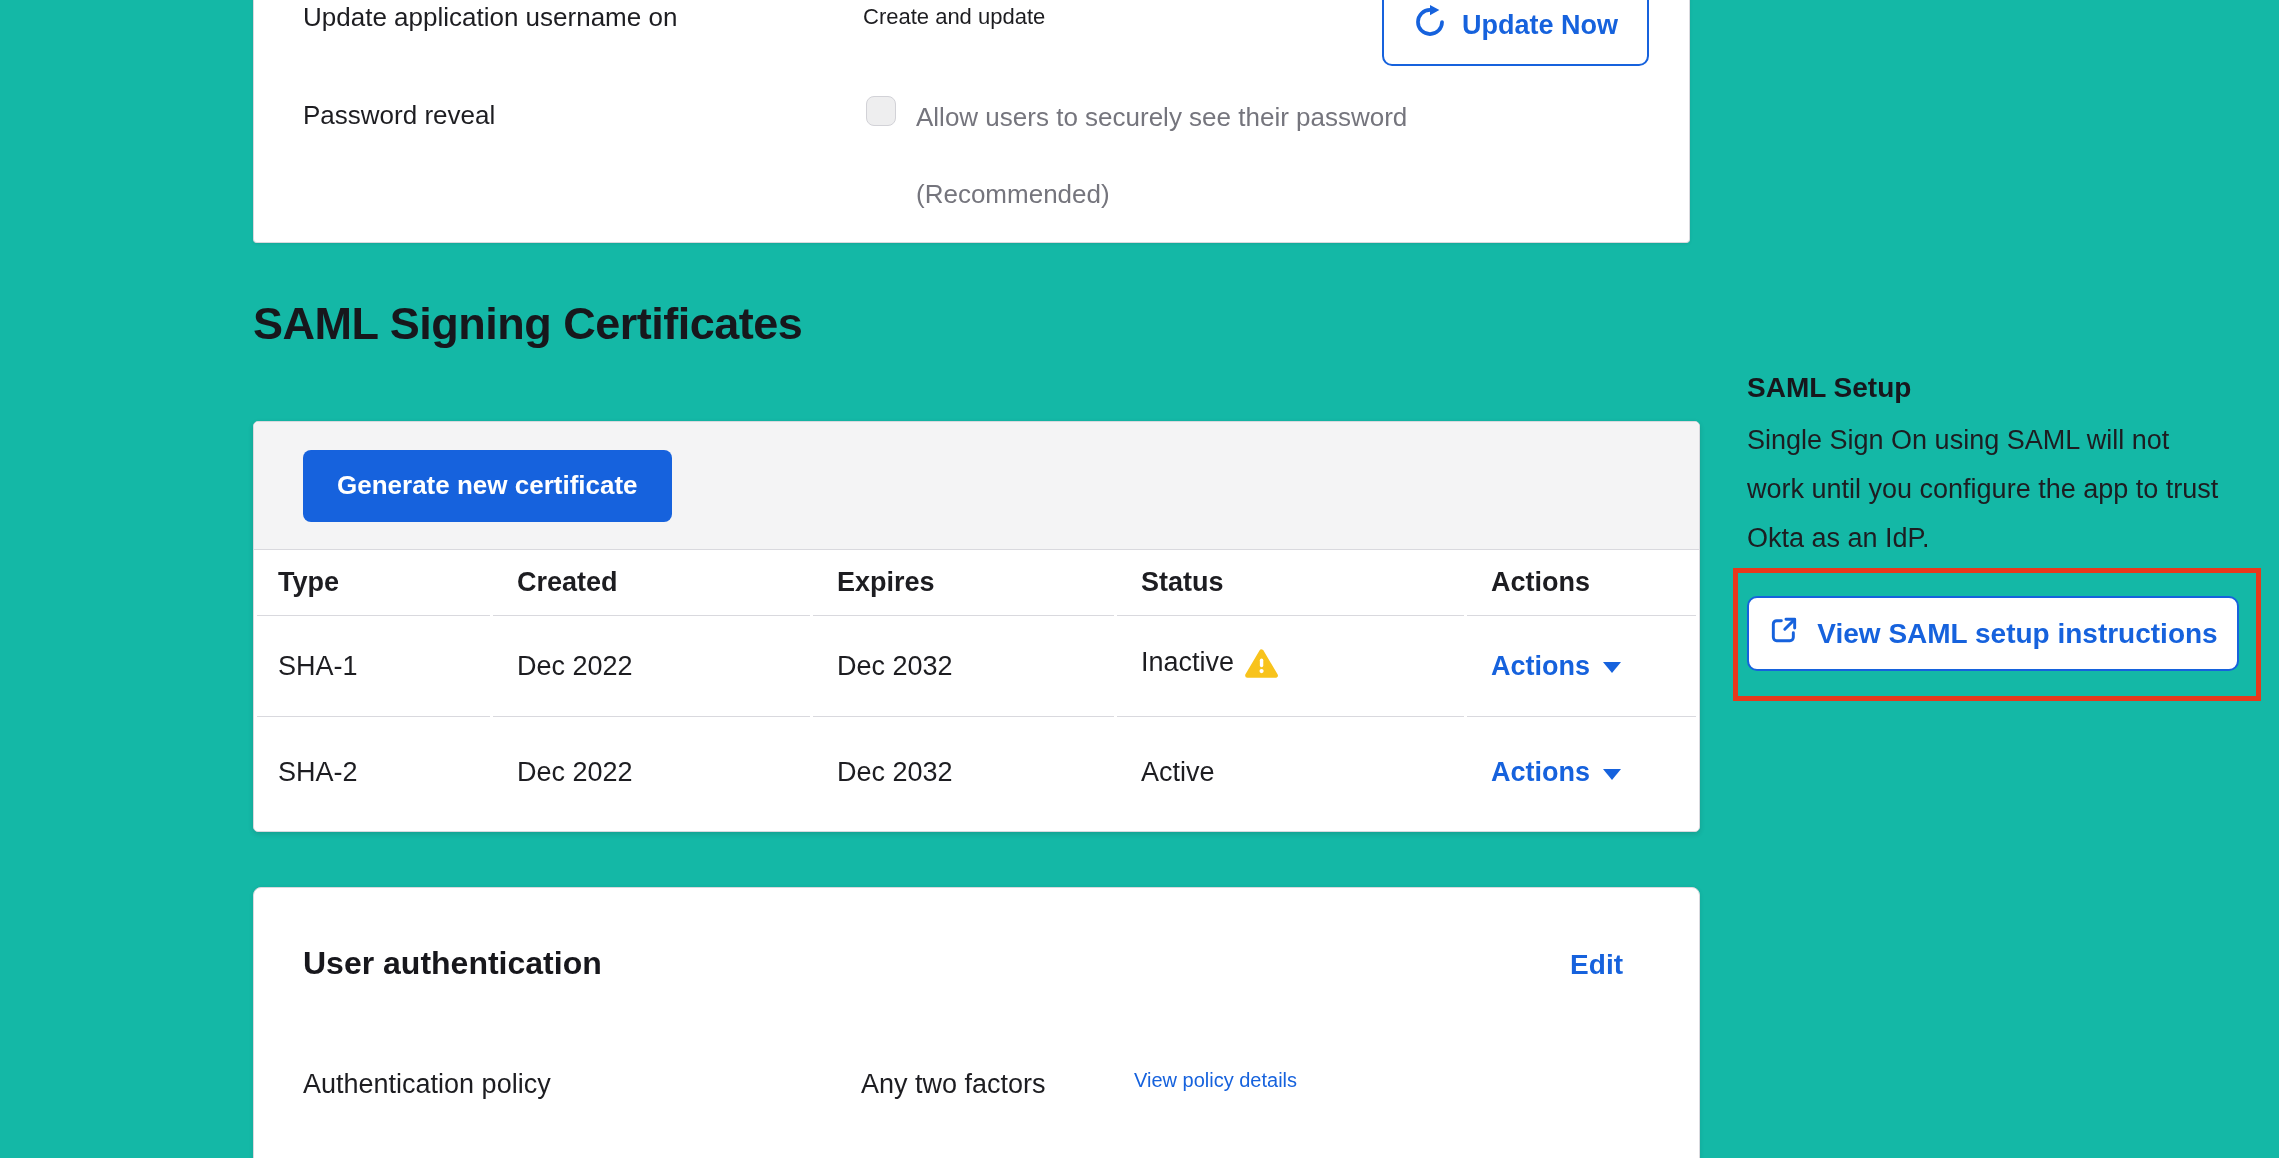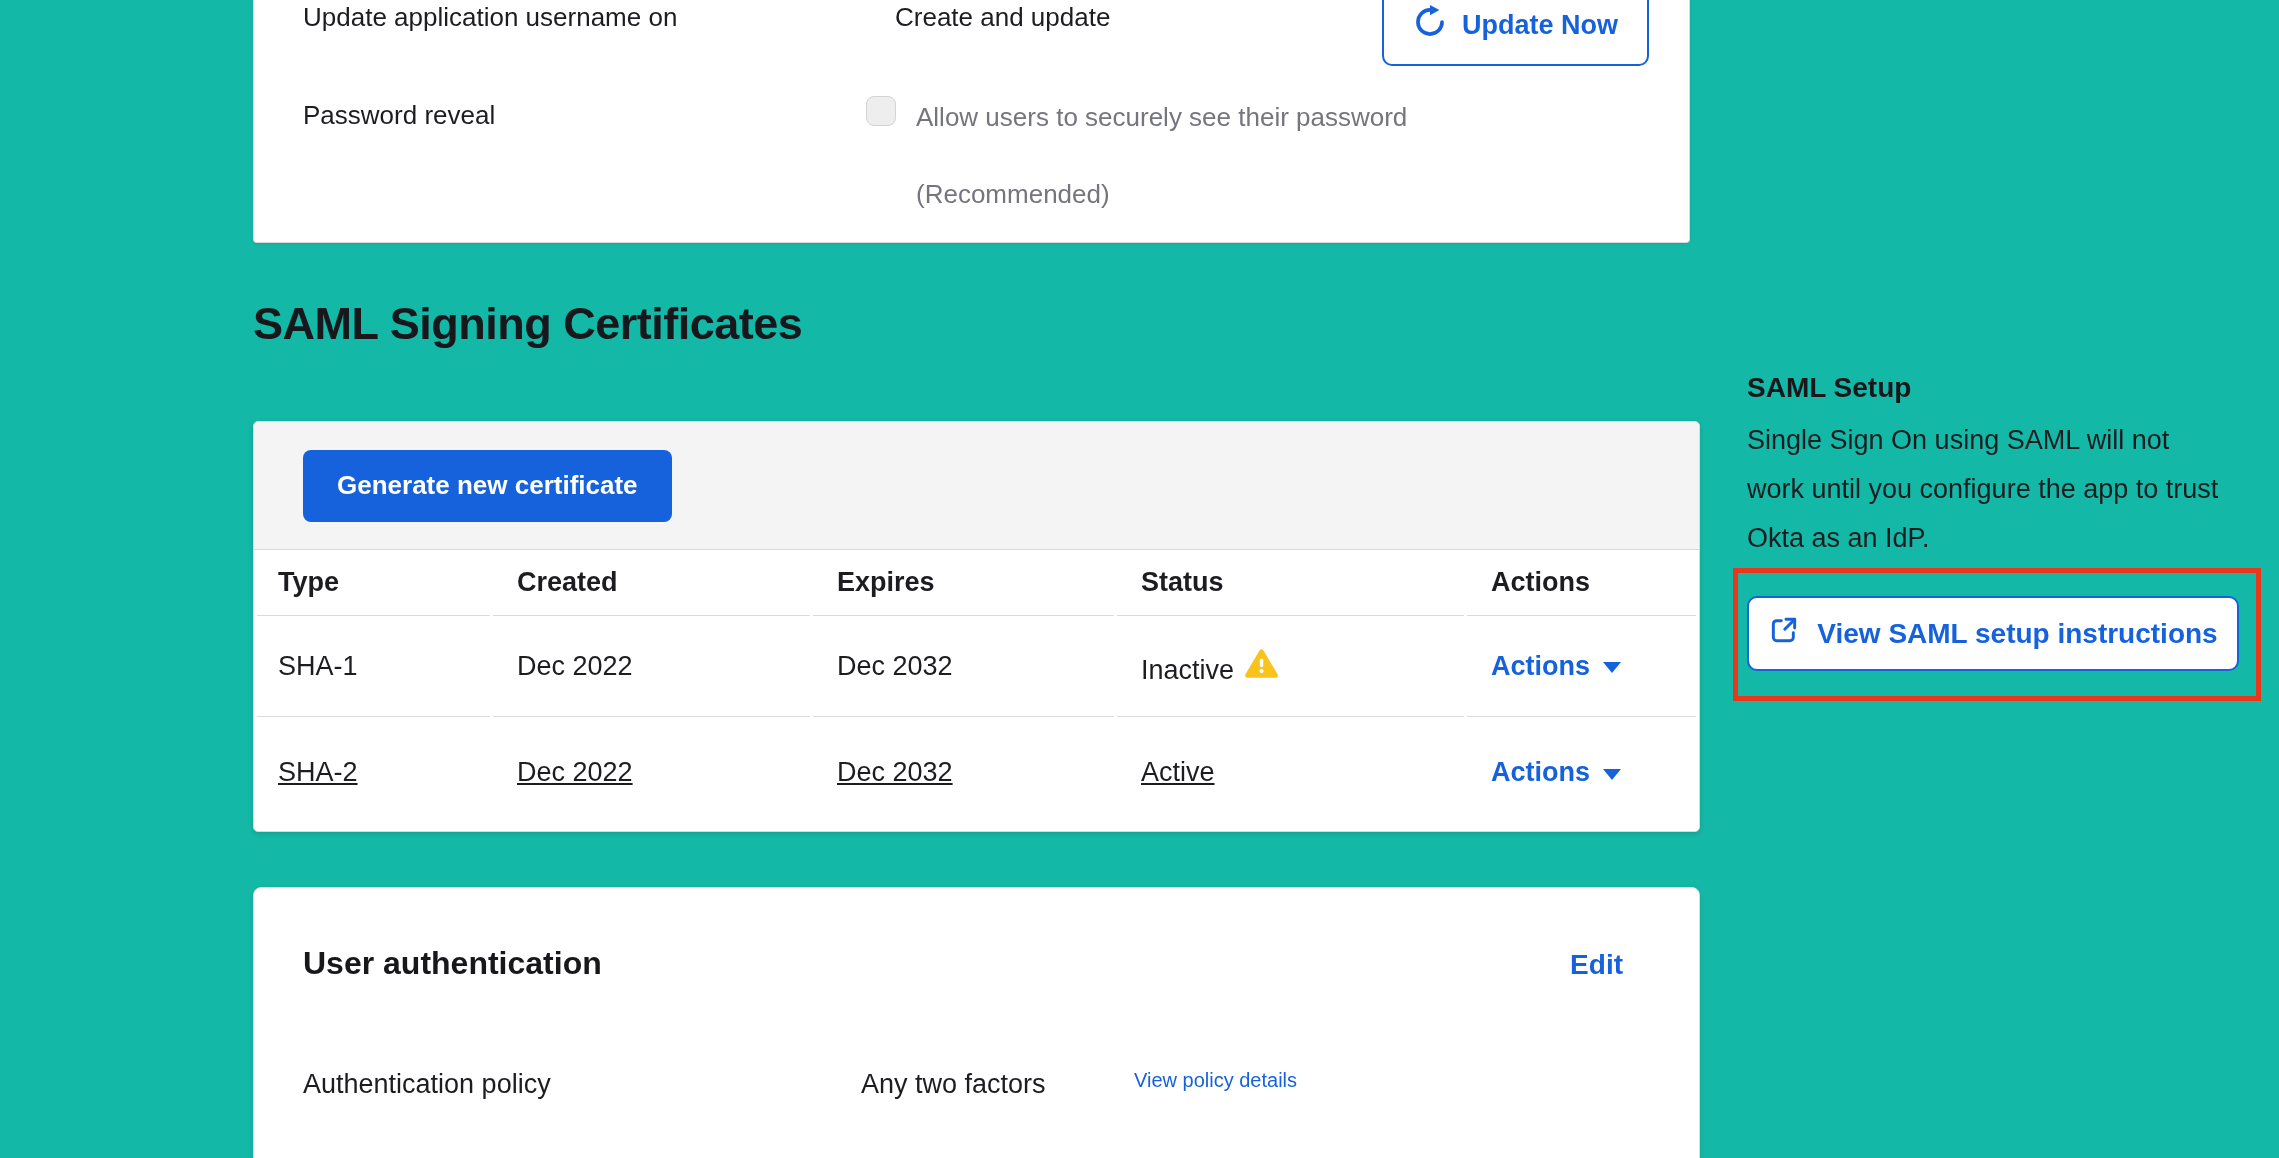--- a/index.html
+++ b/index.html
@@ -19,21 +19,21 @@
     font-family:"Liberation Sans",sans-serif;
   }
 
   
   .top-panel{
     position:absolute;left:253px;top:-140px;width:1437px;height:383px;
     background:#fff;border:1px solid var(--border-gray);border-top:none;
     border-radius:0 0 4px 4px;box-shadow:0 1px 3px rgba(29,29,33,.10);
   }
   .setting-label{position:absolute;font-size:26px;line-height:34px;color:var(--text-dark);}
-  .setting-value{position:absolute;font-size:26px;line-height:34px;color:var(--text-dark);margin-left:32px;}
+  .setting-value{position:absolute;font-size:22px;line-height:34px;color:var(--text-dark);}
   .btn{display:flex;align-items:center;justify-content:center;cursor:pointer;
        font-family:"Liberation Sans",sans-serif;font-weight:bold;background:#fff;}
   .btn-outline{border:2px solid var(--primary-blue);color:var(--primary-blue);border-radius:10px;}
   .update-now-btn{position:absolute;left:1128px;top:124px;width:267px;height:82px;font-size:27px;gap:15px;}
   .checkbox{
     position:absolute;left:612px;top:236px;width:30px;height:30px;
     background:#eeeeef;border:1px solid #d2d2d7;border-radius:8px;cursor:pointer;
   }
   .checkbox-text{position:absolute;left:662px;font-size:26px;line-height:34px;color:var(--text-gray);}
 
@@ -61,22 +61,22 @@
     width:100%;border-collapse:separate;border-spacing:3px 0;table-layout:fixed;
     font-size:27px;color:var(--text-dark);
   }
   .cert-table th,.cert-table td{
     text-align:left;padding-left:24px;border-bottom:1px solid var(--border-gray);
     vertical-align:middle;white-space:nowrap;overflow:hidden;
   }
   .cert-table th:first-child,.cert-table td:first-child{padding-left:21px;}
   .cert-table thead th{height:66px;font-weight:bold;}
   .cert-table tbody tr.row-1 td{height:101px;}
-  .cert-table tbody tr.row-2 td{height:111px;border-bottom:none;text-decoration:underline;}
-  .status-cell-inner{display:flex;align-items:flex-end;gap:11px;}
+  .cert-table tbody tr.row-2 td{height:111px;border-bottom:none;}
+  .status-cell-inner{display:flex;align-items:flex-start;gap:11px;}
   .warning-icon{flex:0 0 auto;margin-top:2px;}
   .actions-link{color:var(--primary-blue);font-weight:bold;cursor:pointer;display:inline-flex;align-items:center;gap:13px;}
   .caret-down{
     width:0;height:0;border-left:9px solid transparent;border-right:9px solid transparent;
     border-top:11px solid var(--primary-blue);display:inline-block;margin-top:3px;
   }
 
   
   .sidebar-title{position:absolute;left:1747px;top:372px;font-size:28px;font-weight:bold;color:#17171c;}
   .sidebar-desc{position:absolute;left:1747px;top:416px;width:482px;font-size:27px;line-height:49px;color:var(--text-dark);}

